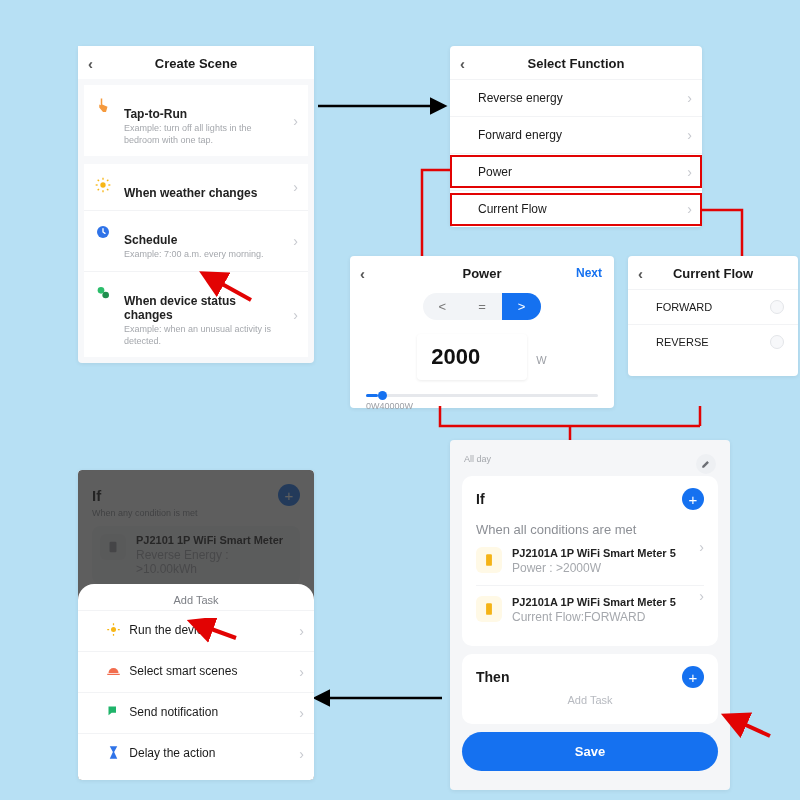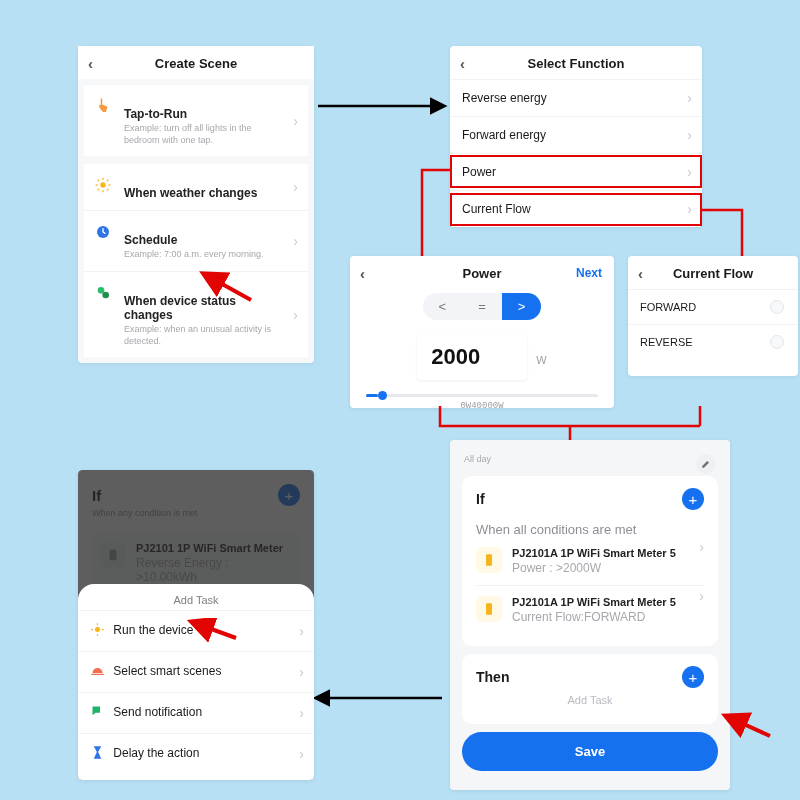--- a/index.html
+++ b/index.html
@@ -28,21 +28,21 @@
   .card {
     background: #fff; position: relative; padding: 10px 32px 10px 40px;
     border-top: 1px solid #f2f3f5;
   }
   .card:first-of-type { border-top: none; }
   .card .ico { position:absolute; left: 10px; top: 12px; width: 18px; height: 18px; display:flex; align-items:center; justify-content:center; }
   .card .title { font-size: 12px; font-weight: 600; color: #222; margin-top: 12px; }
   .card .sub   { font-size: 9px;  color: #a5a8ad; margin-top: 2px; line-height: 1.3; max-width:180px;}
   .chev { position:absolute; right: 10px; top: 50%; transform: translateY(-50%); color: #c7c9cf; font-size: 14px; }
 
-  .row { position: relative; padding: 11px 28px 11px 12px; font-size: 12px; border-top: 1px solid #f2f3f5; }
+  .row { position: relative; padding: 11px 28px 11px 28px; font-size: 12px; border-top: 1px solid #f2f3f5; }
   .row:first-of-type { border-top: none; }
 
   .highlight-box { position:absolute; border: 2px solid #e20303; pointer-events:none; }
 
   .pill { display:inline-flex; gap:0; border-radius: 20px; overflow:hidden; background:#f2f4f7; }
   .pill span { padding: 6px 16px; font-size: 13px; color:#777; }
   .pill span.active { background:#1571f0; color:#fff; }
 
   .big-input {
     width: 110px; height: 46px; background:#fff; border:none; border-radius:4px;
@@ -205,21 +205,21 @@
   </div>
   <div style="text-align:center; margin-top:14px;">
     <input class="big-input" value="2000" style="">
     <span style="color:#9da0a6; font-size:11px; margin-left:6px;">W</span>
   </div>
   <div style="position:relative; margin:14px 16px 0;">
     <div style="height:3px; background:#e6e8ec; border-radius:3px;"></div>
     <div style="position:absolute; left:0; top:0; height:3px; width:5%; background:#1571f0; border-radius:3px;"></div>
     <div style="position:absolute; left:5%; top:-3px; width:9px; height:9px; background:#1571f0; border-radius:50%;"></div>
   </div>
-  <div style="display:flex; justify-content:center; margin:4px 16px 0; font-size:9px; color:#9da0a6;font-family:Liberation Mono, monospace;">
+  <div style="display:flex; justify-content:flex-start; margin:4px 16px 0; font-size:9px; color:#9da0a6;">
     <span>0W</span>
     <span>40000W</span>
   </div>
 </div>
 
 <div class="panel" style="left:628px; top:256px; width:170px; height:120px;">
   <div class="hdr">
     <span class="back">‹</span>
     <span>Current Flow</span>
   </div>
@@ -301,21 +301,21 @@
 </svg>
 
 <div class="panel" style="left:78px; top:470px; width:236px; height:310px; overflow:hidden;">
 
   <div style="padding:14px; position:relative;">
     <div style="display:flex; justify-content:space-between; align-items:center;">
       <span style="font-size:15px; font-weight:700;">If</span>
       <span class="plus-circle">+</span>
     </div>
     <div style="font-size:9px; color:#8c8f95; margin-top:2px;">When any condition is met</div>
-    <div class="cond-item" style="margin-top:16px; background:#f4f5f7; border-radius:8px; padding:8px;">
+    <div class="cond-item" style="margin-top:8px; background:#f4f5f7; border-radius:8px; padding:8px;">
       <span class="cond-ico" style="background:#ecedef;">
         <svg width="14" height="14" viewBox="0 0 24 24">
             <rect x="6" y="3" width="12" height="18" rx="2" fill="#9a9da3"></rect>
           </svg>
       </span>
       <div>
         <div class="cond-title">PJ2101 1P WiFi Smart Meter</div>
         <div class="cond-sub">Reverse Energy : &gt;10.00kWh</div>
       </div>
     </div>

